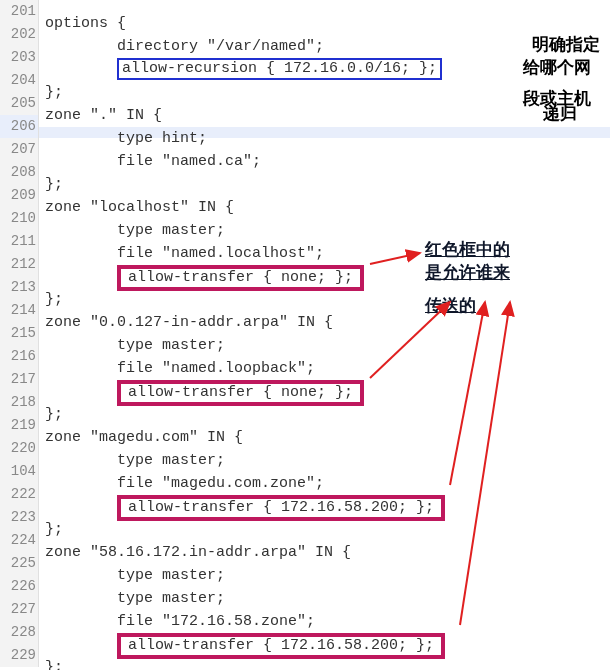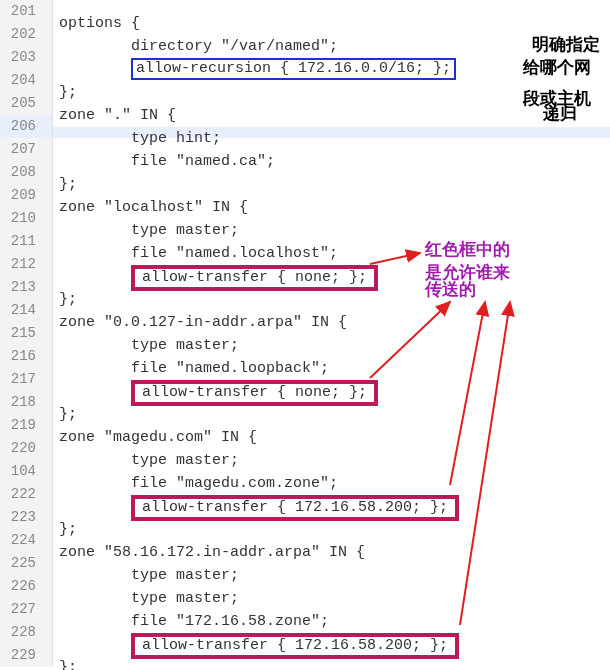--- a/index.html
+++ b/index.html
@@ -14,21 +14,21 @@
     overflow: hidden;
   }
   .editor-row {
     display: flex;
     height: 23px;
     line-height: 23px;
   }
   .gutter {
     width: 36px;
     text-align: right;
-    padding-right: 16px;
+    padding-right: 2px;
     color: #888888;
     background: #f3f3f3;
     border-right: 1px solid #e0e0e0;
     font-size: 14px;
     user-select: none;
   }
   .code {
     padding-left: 6px;
     white-space: pre;
     color: #333333;
@@ -62,21 +62,22 @@
   }
   .annotation {
     position: absolute;
     font-family: "SimSun", serif;
     font-size: 17px;
     color: #000000;
     line-height: 20px;
     font-weight: bold;
   }
   .annotation.red {
-    color: #a21caf;
+    color: #0f172a;
+    text-decoration: underline;
   }
   svg.overlay {
     position: absolute;
     left: 0;
     top: 0;
     width: 610px;
     height: 670px;
     pointer-events: none;
   }
 </style>
@@ -202,21 +203,21 @@
     </div>
   </div>
 
 <div class="annotation" style="left:532px; top:35px;">明确指定</div>
 <div class="annotation" style="left:523px; top:58px;">给哪个网</div>
 <div class="annotation" style="left:523px; top:89px;">段或主机</div>
 <div class="annotation" style="left:543px; top:104px;">递归</div>
 
 <div class="annotation red" style="left:425px; top:240px;">红色框中的</div>
 <div class="annotation red" style="left:425px; top:263px;">是允许谁来</div>
-<div class="annotation red" style="left:425px; top:280px;">传送的</div>
+<div class="annotation red" style="left:425px; top:296px;">传送的</div>
 
 <svg class="overlay">
   <defs>
     <marker id="arrowhead" markerWidth="8" markerHeight="7" refX="7" refY="3.5" orient="auto">
       <polygon points="0 0, 8 3.5, 0 7" fill="#e02020"></polygon>
     </marker>
   </defs>
 
   <line x1="370" y1="264" x2="420" y2="253" stroke="#e02020" stroke-width="2" marker-end="url(#arrowhead)"></line>
 

